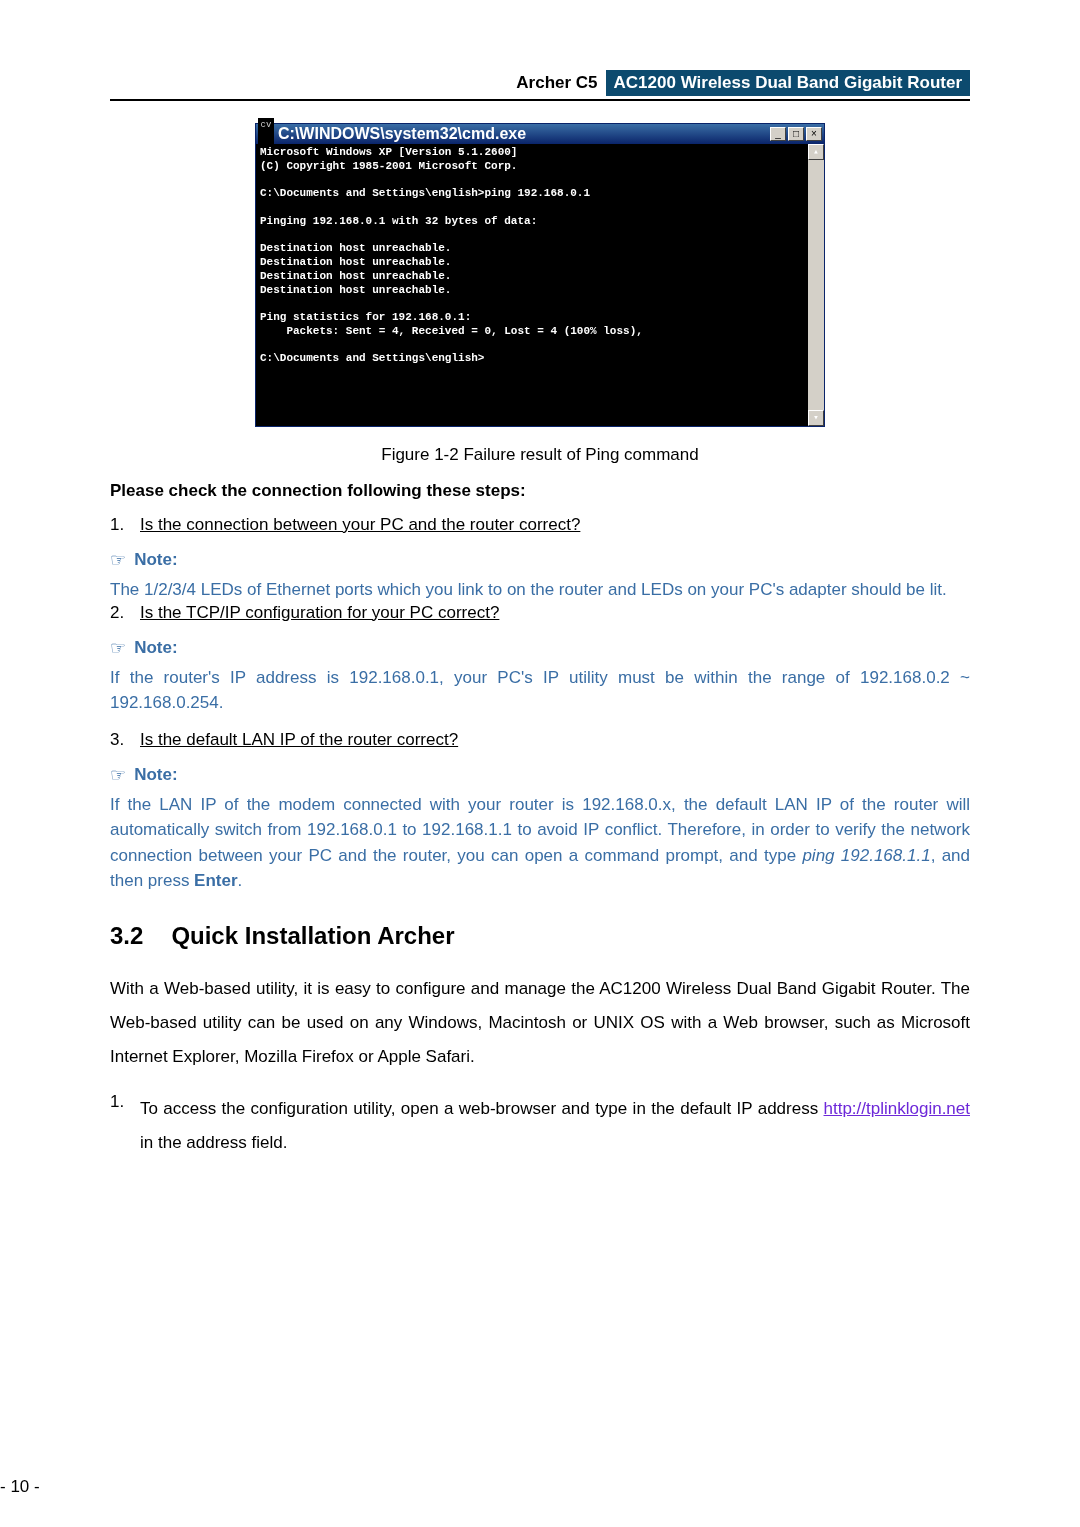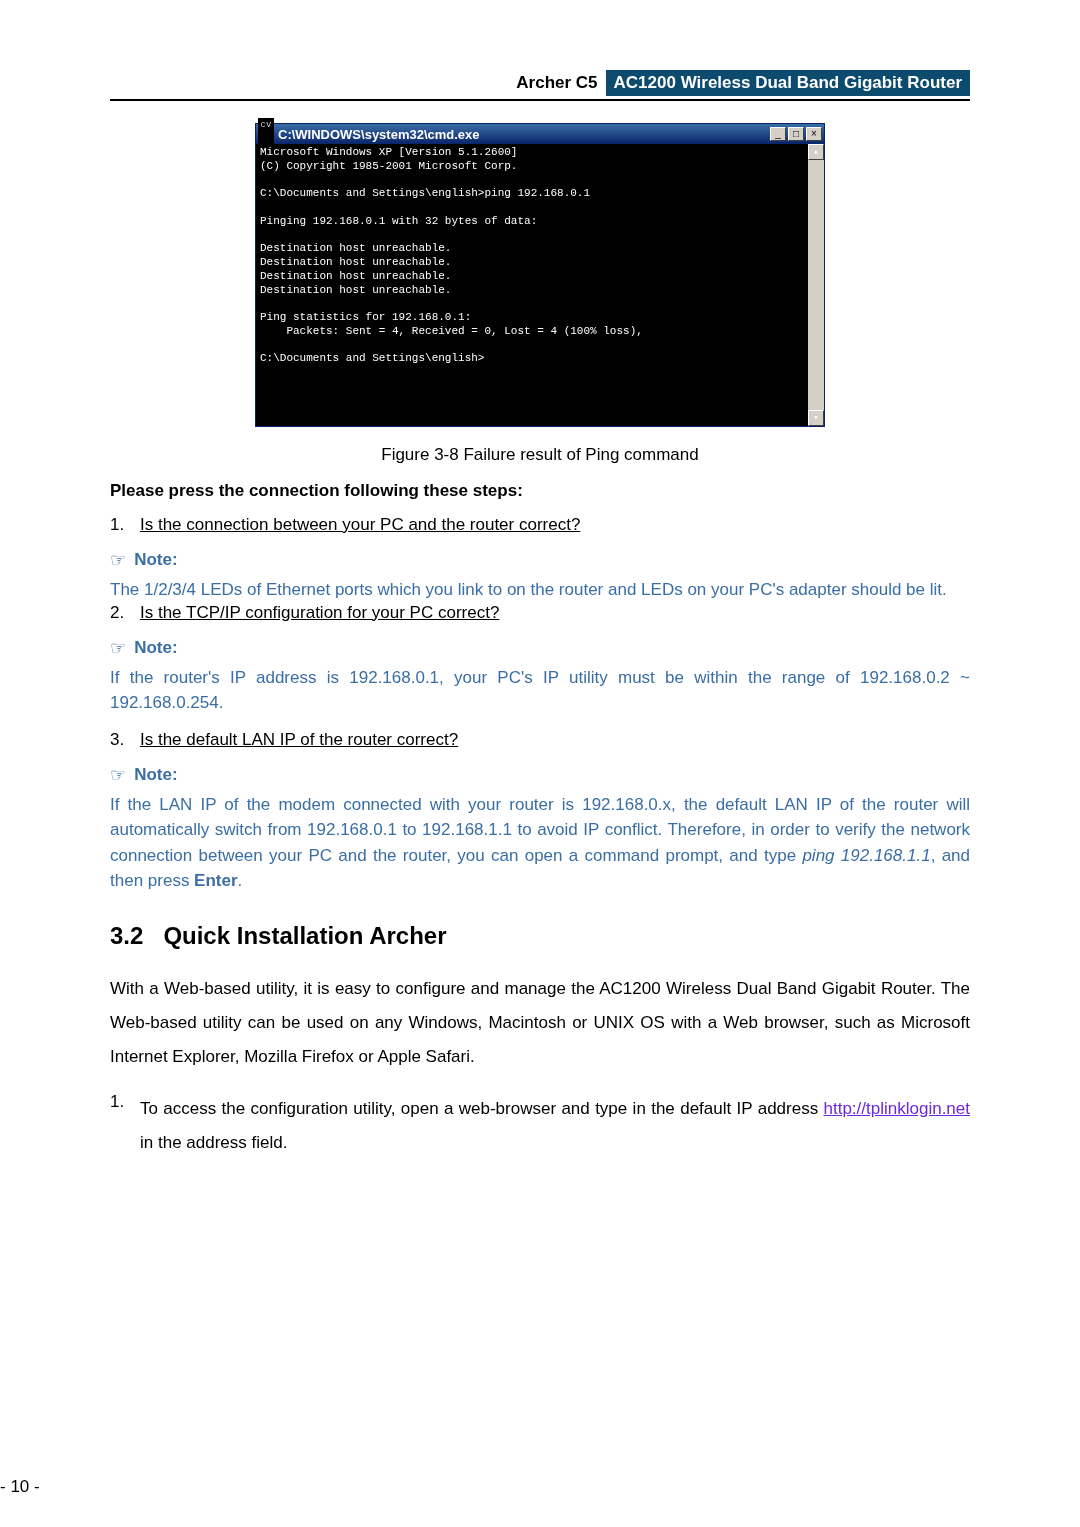--- a/index.html
+++ b/index.html
@@ -58,21 +58,21 @@
     color:#ccc;
     font-size:9px;
     line-height:14px;
     text-align:center;
     margin-right:4px;
     font-family:"Courier New",monospace;
   }
   .cmd-title {
     color: #fff;
     font-weight: bold;
-    font-size: 13px;
+    font-size: 16px;
     flex: 1;
     font-family: Arial, sans-serif;
   }
   .cmd-btns { display:flex; gap:2px; }
   .cmd-btn {
     width:16px; height:14px;
     background:#d4d0c8;
     border:1px solid #fff;
     border-right-color:#404040;
     border-bottom-color:#404040;
@@ -81,21 +81,21 @@
     font-family: Arial;
     line-height:12px;
     text-align:center;
   }
   .cmd-body-wrap { display:flex; }
   .cmd-body {
     flex:1;
     padding: 2px 4px 60px 4px;
     white-space: pre;
     line-height: 1.25;
-    font-weight:normal;
+    font-weight:bold;
     overflow:hidden;
   }
   .cmd-scroll {
     width:16px;
     background:#d4d0c8;
     display:flex;
     flex-direction:column;
     justify-content:space-between;
   }
   .cmd-scroll-btn {
@@ -152,21 +152,21 @@
     line-height:1.5;
   }
   .note-body-justify b { font-weight:bold; }
   .note-body-justify i { font-style:italic; }
 
   .section-heading {
     font-size: 24px;
     font-weight: bold;
     margin: 28px 0 22px 0;
   }
-  .section-num { display:inline-block; margin-right:20px; }
+  .section-num { display:inline-block; margin-right:28px; }
 
   .para-justify {
     text-align: justify;
     line-height: 2.0;
     margin-bottom: 18px;
   }
   .config-item {
     display:flex;
     margin-bottom:10px;
   }
@@ -224,23 +224,23 @@
     Packets: Sent = 4, Received = 0, Lost = 4 (100% loss),
 
 C:\Documents and Settings\english&gt;</div>
     <div class="cmd-scroll">
       <div class="cmd-scroll-btn">▴</div>
       <div class="cmd-scroll-btn">▾</div>
     </div>
   </div>
 </div>
 
-<div class="figure-caption">Figure 3-8 Failure result of Ping command</div>
-
-<div class="steps-bold">Please press the connection following these steps:</div>
+<div class="figure-caption">Figure 1-2 Failure result of Ping command</div>
+
+<div class="steps-bold">Please check the connection following these steps:</div>
 
 <div class="list-item">
   <div class="list-num">1.</div>
   <div class="list-text">Is the connection between your PC and the router correct?</div>
 </div>
 
 <div class="note-header">
   <span class="note-icon">☞</span>
   <span class="note-label">Note:</span>
 </div>

